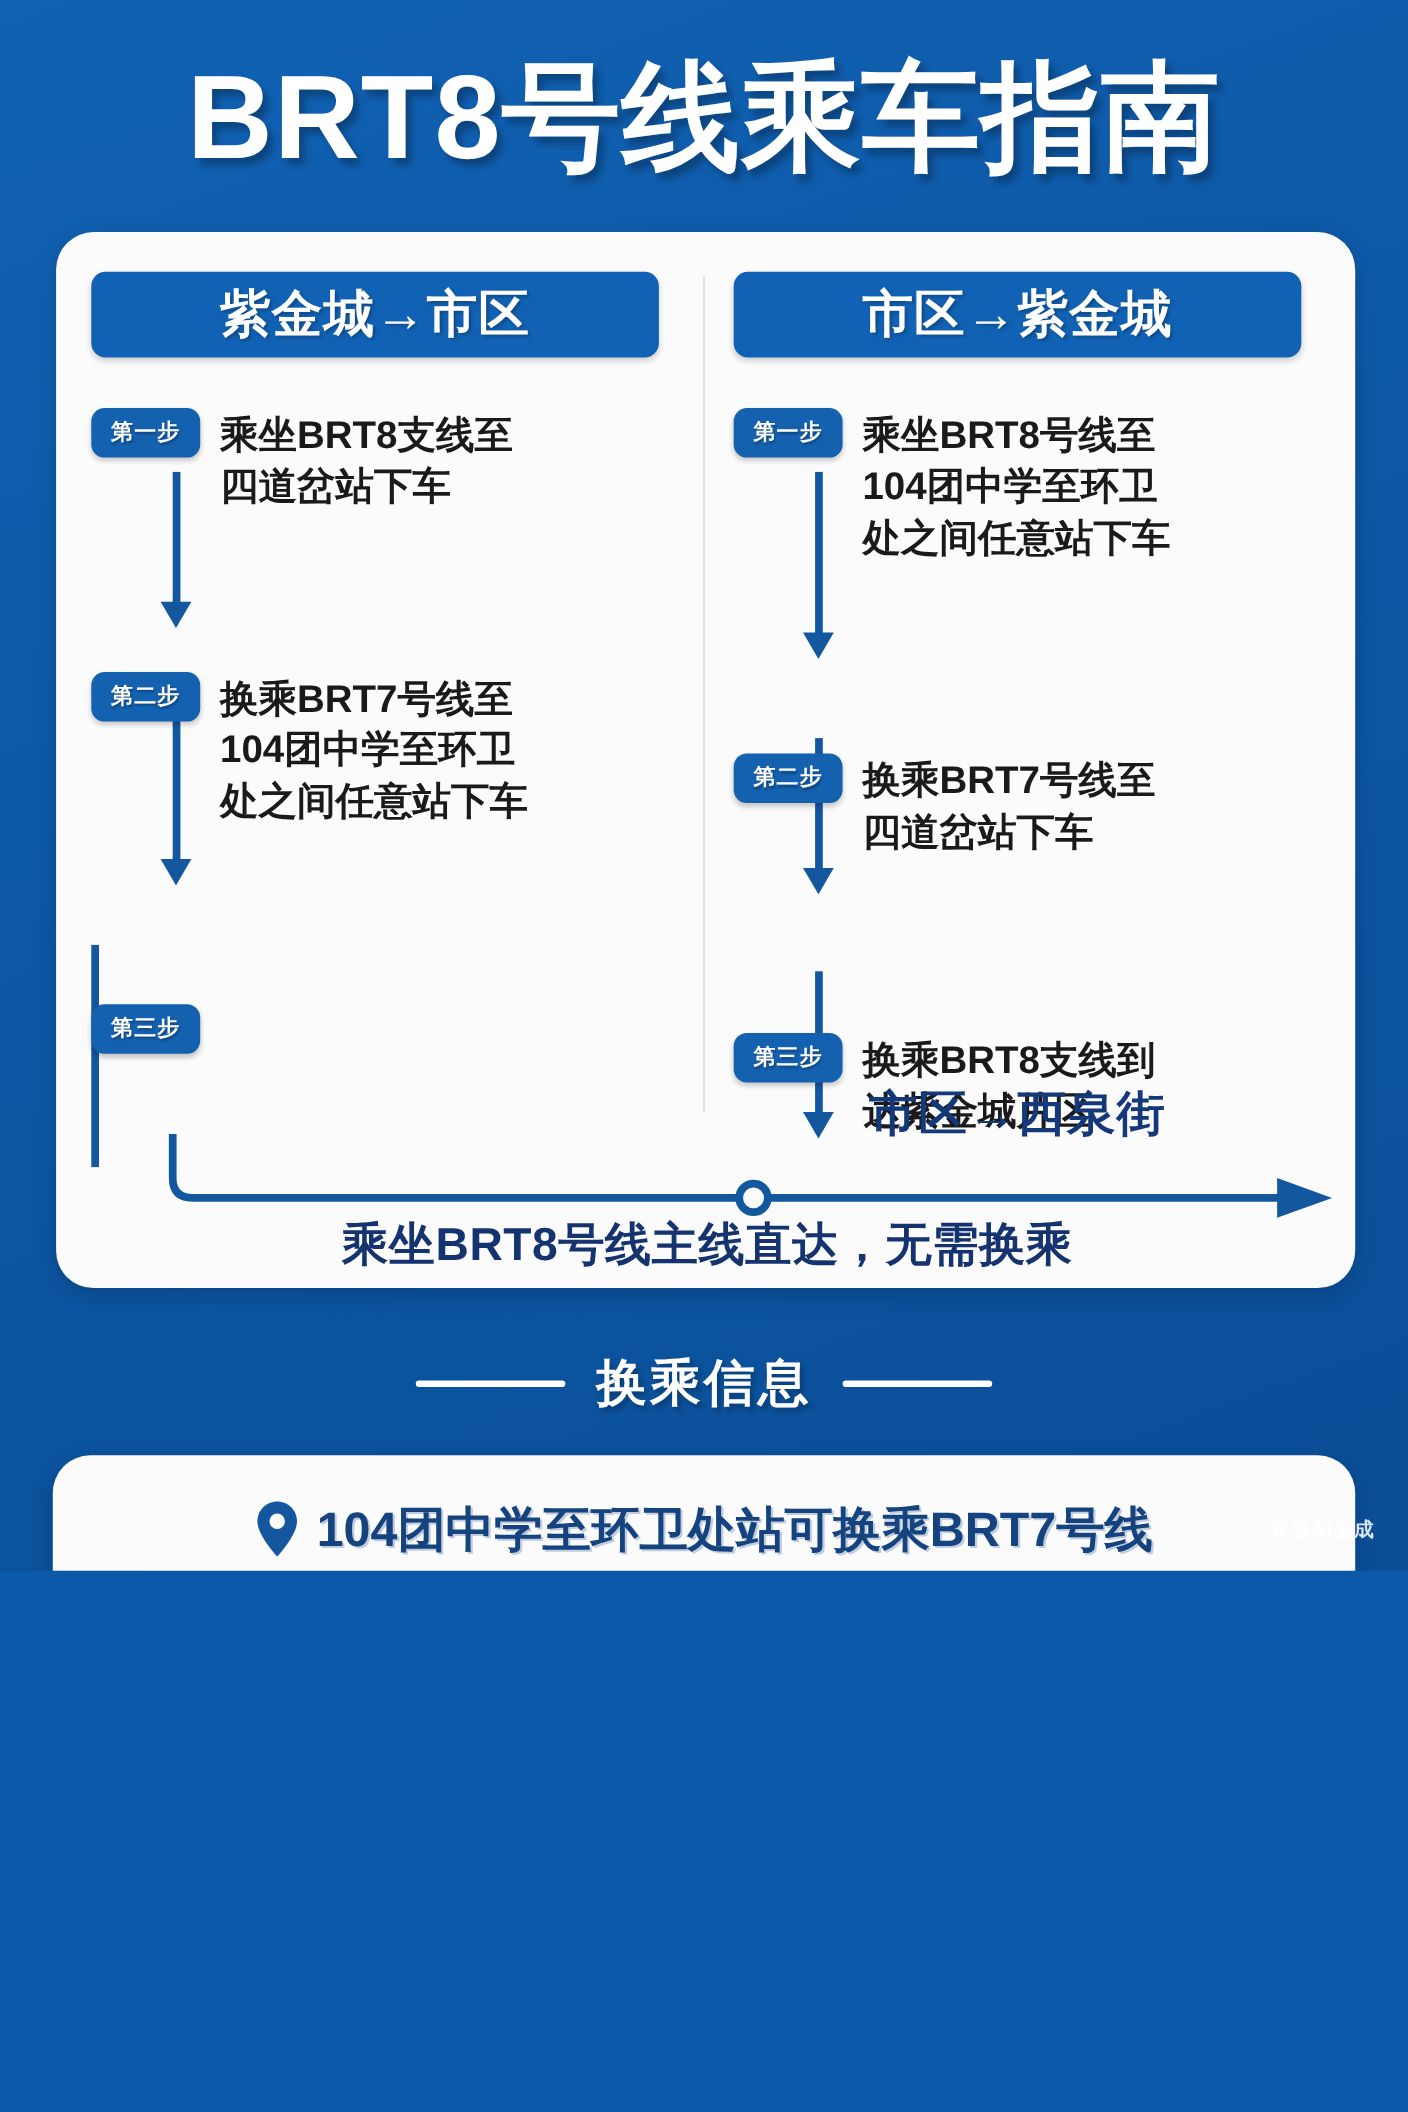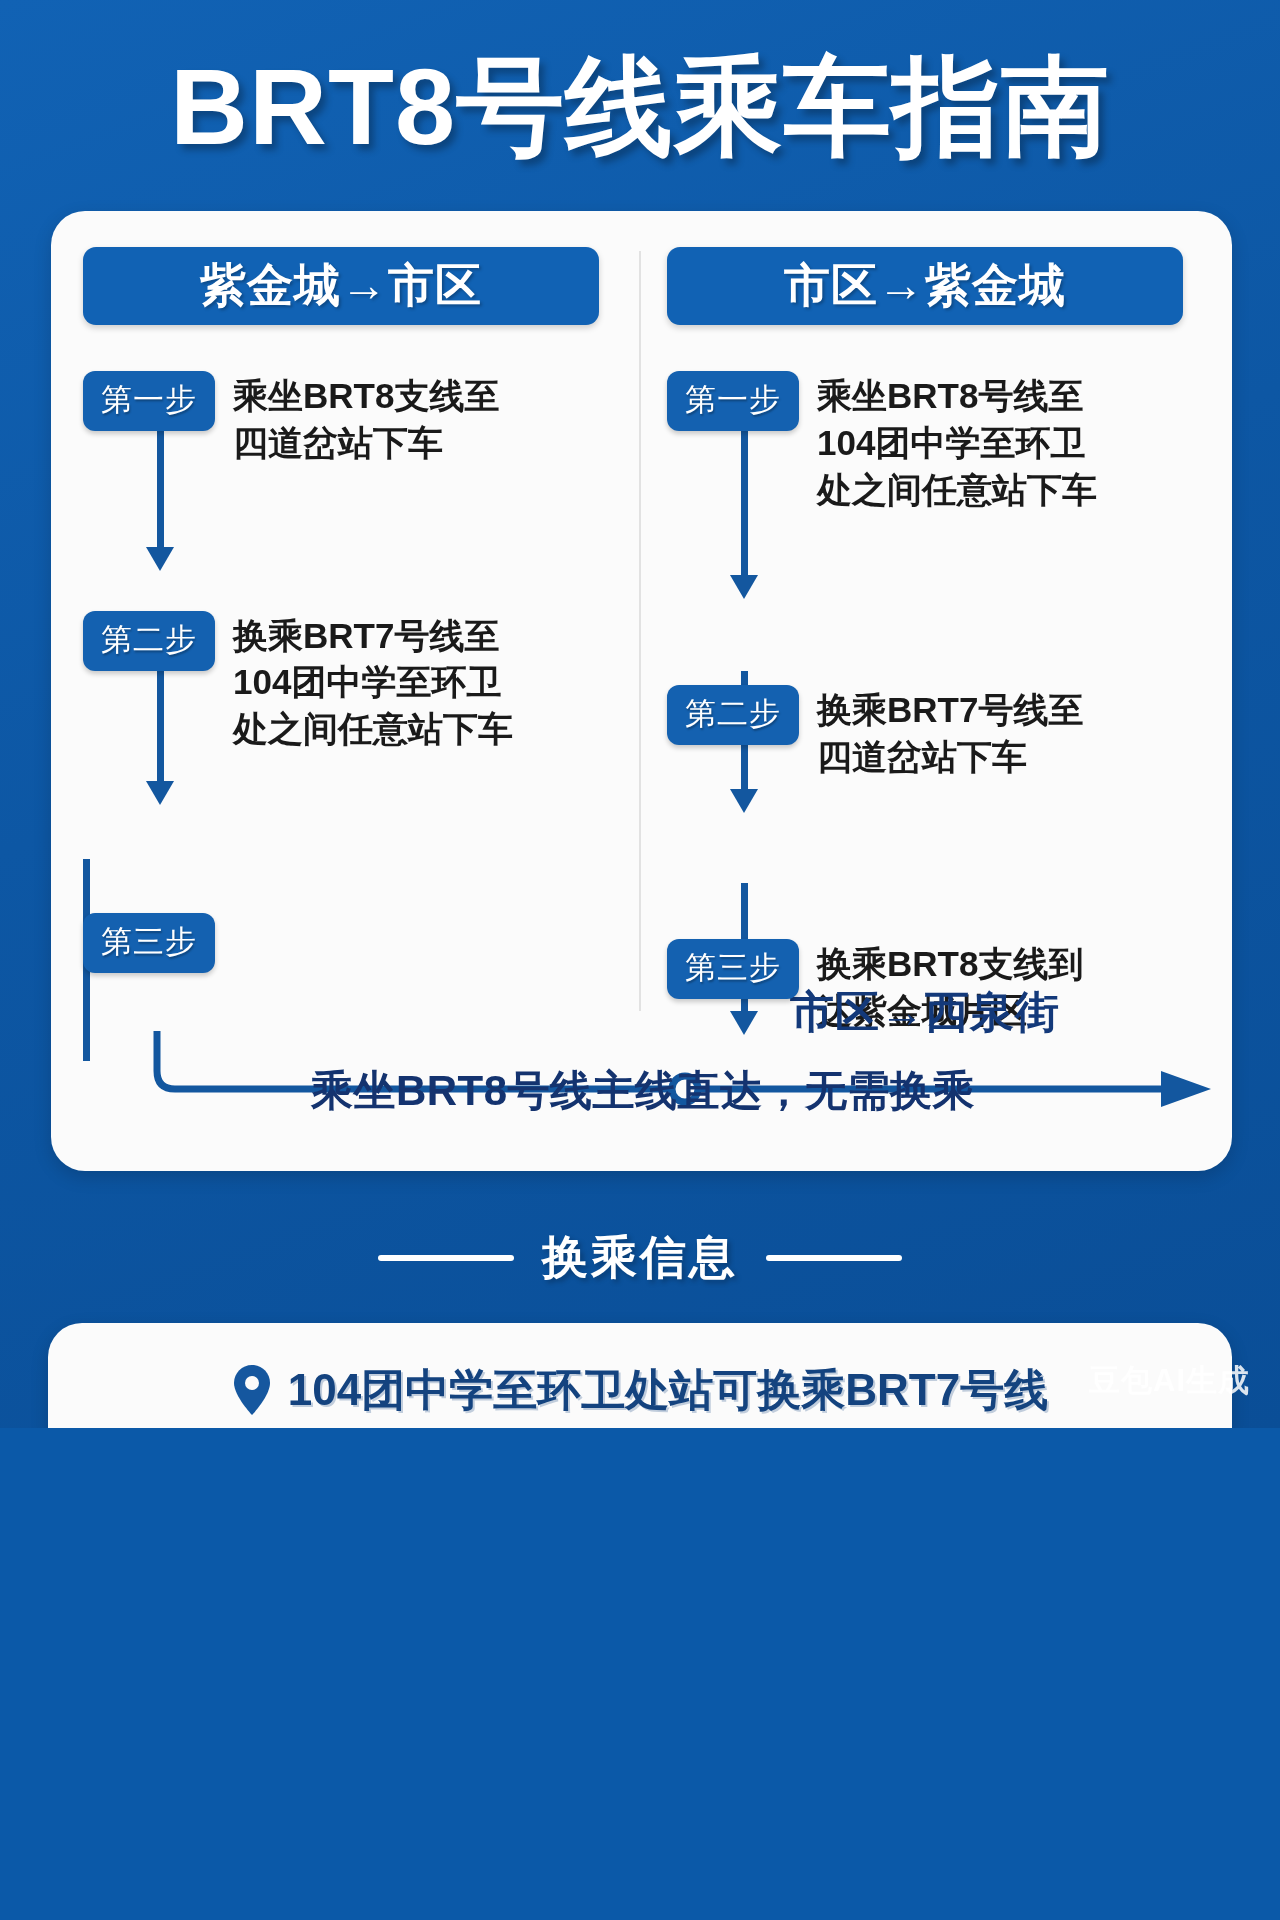--- a/index.html
+++ b/index.html
@@ -98,22 +98,22 @@
   .badge {
     background: #1461b0;
     border-radius: 12px;
     padding: 8px 18px 10px 18px;
     flex: 0 0 auto;
     box-shadow: 0 3px 5px rgba(0,0,0,0.2);
     z-index: 3;
   }
   .badge-text {
     color: #ffffff;
-    font-size: 31px;
-    font-weight: normal;
+    font-size: 20px;
+    font-weight: bold;
     white-space: nowrap;
     letter-spacing: 1px;
     text-shadow: 1px 2px 2px rgba(0,0,0,0.3);
   }
   .step-text {
     margin-left: 18px;
     color: #1a1a1a;
     font-size: 35px;
     font-weight: bold;
     line-height: 1.34;
@@ -165,21 +165,21 @@
   }
   .route-svg {
     position: absolute;
     left: 0;
     top: 820px;
     width: 1184px;
     height: 130px;
   }
   .route-caption {
     position: absolute;
-    top: 852px;
+    top: 892px;
     left: 0;
     width: 1184px;
     text-align: center;
     color: #14336f;
     font-size: 42px;
     font-weight: bold;
     letter-spacing: 0.5px;
     white-space: nowrap;
   }
 
@@ -237,21 +237,21 @@
     text-shadow: 2px 2px 0 rgba(20,67,127,0.25);
   }
   .info-text.small { font-size: 44px; }
 
   
   .watermark {
     position: absolute;
     right: 30px;
     bottom: 26px;
     color: rgba(255,255,255,0.85);
-    font-size: 31px;
+    font-size: 18px;
     font-weight: bold;
     letter-spacing: 1px;
     white-space: nowrap;
   }
 </style>
 </head>
 <body>
 
 <div class="poster">
 

